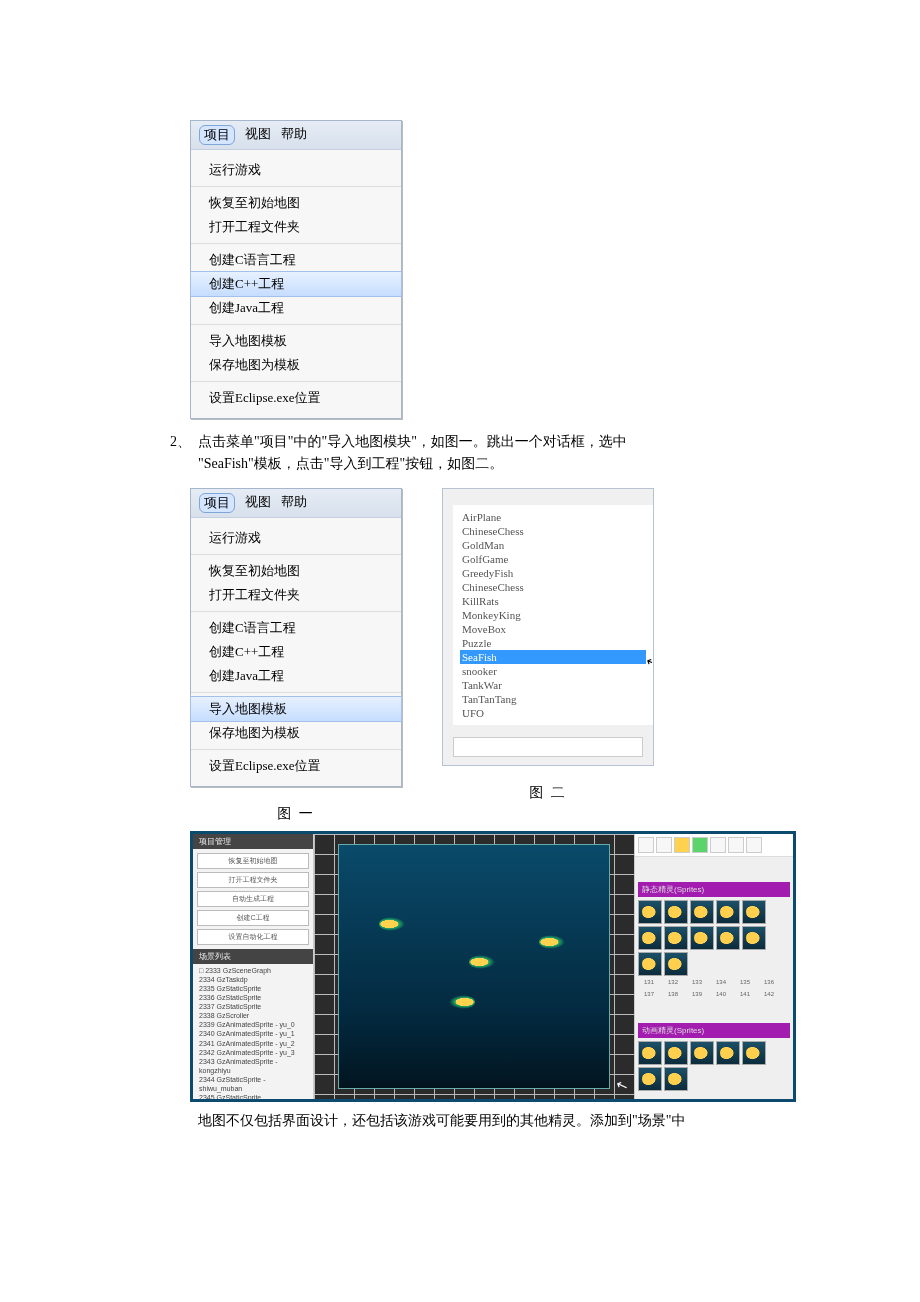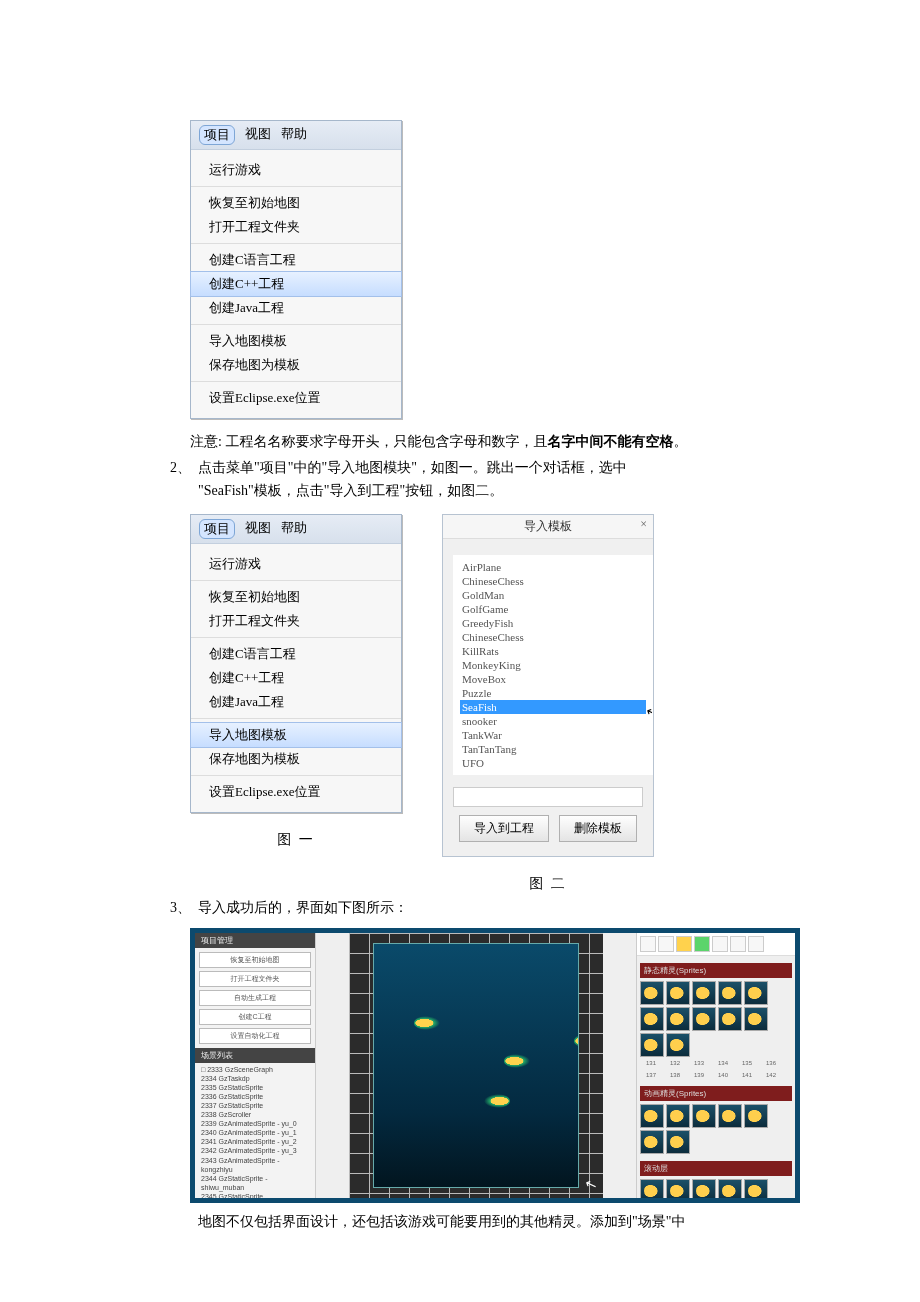--- a/index.html
+++ b/index.html
@@ -137,28 +137,27 @@
   .fig-caption {
     text-align: center;
     margin-top: 18px;
     letter-spacing: 2px;
   }
   
   .editor {
     width: 600px;
     height: 265px;
     margin: 8px 0 8px 20px;
-    border: 5px solid #0c4a6e;
+    border: 3px solid #0c4a6e;
     display: flex;
     font-size: 8px;
     font-family: Arial, sans-serif;
     color: #555;
     background: #efefef;
     position: relative;
-    gap: 33px;
   }
   .ed-left {
     width: 120px;
     background: #f3f3f3;
     border-right: 1px solid #ccc;
     overflow: hidden;
   }
   .ed-section-title {
     background: #444;
     color: #eee;
@@ -220,25 +219,25 @@
   }
   .tool-ic {
     width: 14px; height: 14px;
     border: 1px solid #ccc;
     background: #f7f7f7;
   }
   .palette {
     padding: 3px 3px 6px 3px;
   }
   .pal-header {
-    background: #7f1d1d;
+    background: #a21caf;
     color: #ddd;
     font-size: 8px;
     padding: 2px 4px;
-    margin-top: 4px;
+    margin-top: 22px;
   }
   .pal-grid {
     display: flex;
     flex-wrap: wrap;
     gap: 2px;
     padding: 3px 0;
   }
   .pal-cell {
     width: 22px; height: 22px;
     background: linear-gradient(#1b5068,#0c2c3c);
@@ -285,23 +284,20 @@
       <div class="menu-group">
         <div class="menu-item">导入地图模板</div>
         <div class="menu-item">保存地图为模板</div>
       </div>
       <div class="menu-group">
           <div class="menu-item">设置Eclipse.exe位置</div>
         </div>
     </div>
   </div>
 
-  <div class="para">
-    <span>注意: 工程名名称要求字母开头，只能包含字母和数字，且</span><span class="bold">名字中间不能有空格</span><span>。</span>
-  </div>
 
   <div class="num-item">
     <span class="label">2、</span><span class="num-body">
       <span>点击菜单"项目"中的"导入地图模块"，如图一。跳出一个对话框，选中</span><br>
       <span>"SeaFish"模板，点击"导入到工程"按钮，如图二。</span>
     </span>
   </div>
 
   <div class="two-col">
     <div>
@@ -331,54 +327,43 @@
           <div class="menu-group">
               <div class="menu-item">设置Eclipse.exe位置</div>
             </div>
         </div>
       </div>
       <div class="fig-caption">图 一</div>
     </div>
 
     <div>
       <div class="dialog">
-        <div class="dialog-title">
-          <span>导入模板</span>
-          <span class="dialog-close">×</span>
-        </div>
         <div class="dialog-list" id="dlg-list">
             <div class="li">AirPlane</div>
             <div class="li">ChineseChess</div>
             <div class="li">GoldMan</div>
             <div class="li">GolfGame</div>
             <div class="li">GreedyFish</div>
             <div class="li">ChineseChess</div>
             <div class="li">KillRats</div>
             <div class="li">MonkeyKing</div>
             <div class="li">MoveBox</div>
             <div class="li">Puzzle</div>
             <div class="li sel">SeaFish<span class="cursor" style="right: -12px; top: 4px; color: rgb(0, 0, 0);">↖</span></div>
             <div class="li">snooker</div>
             <div class="li">TankWar</div>
             <div class="li">TanTanTang</div>
             <div class="li">UFO</div>
           </div>
         <div class="dialog-input"></div>
-        <div class="dialog-buttons">
-          <span class="dlg-btn">导入到工程</span>
-          <span class="dlg-btn">删除模板</span>
-        </div>
       </div>
       <div class="fig-caption">图 二</div>
     </div>
   </div>
 
-  <div class="num-item">
-    <span class="label">3、</span><span>导入成功后的，界面如下图所示：</span>
-  </div>
 
   <div class="editor">
     <div class="ed-left">
       <div class="ed-section-title">项目管理</div>
       <div class="ed-btns" id="ed-btns">
           <div class="ed-btn">恢复至初始地图</div>
           <div class="ed-btn">打开工程文件夹</div>
           <div class="ed-btn">自动生成工程</div>
           <div class="ed-btn">创建C工程</div>
           <div class="ed-btn">设置自动化工程</div>

